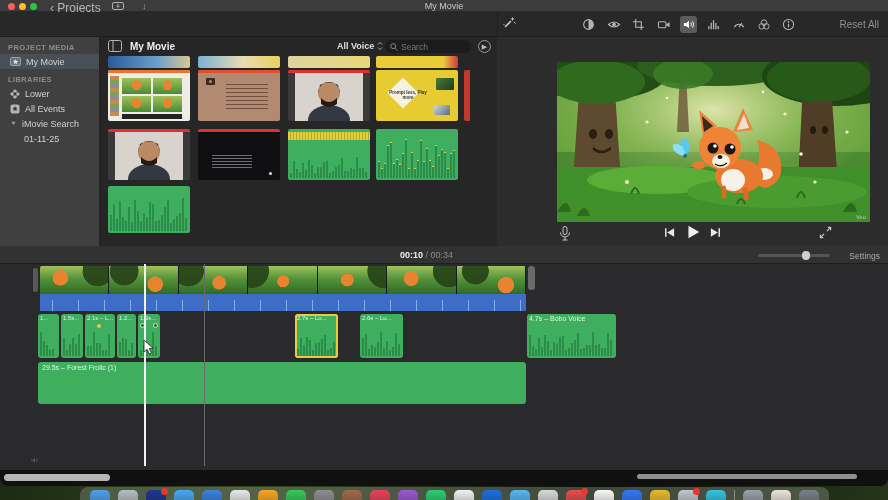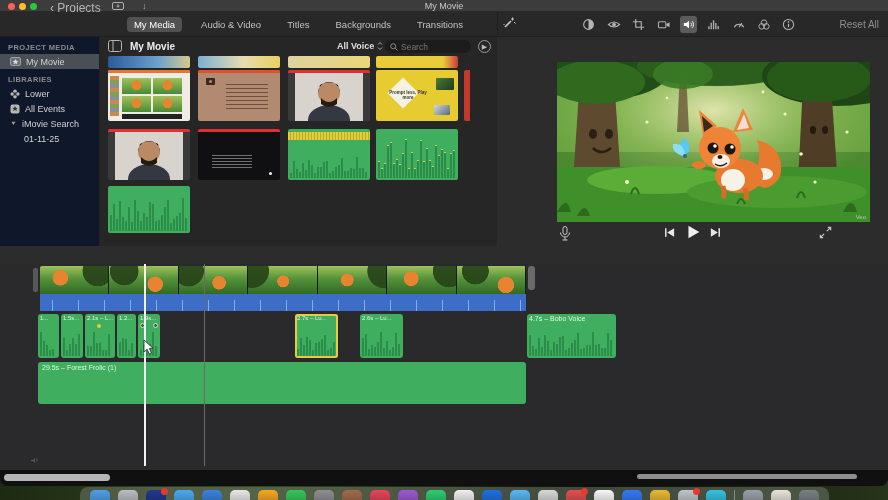--- a/index.html
+++ b/index.html
@@ -24,21 +24,21 @@
   .tab.sel { background:#515151; color:#fff; }
   .vdiv { position:absolute; top:12px; left:497px; width:1px; height:234px; background:#1e1e1e; }
 
   .adj-icons { position:absolute; left:580px; top:4px; display:flex; gap:8px; align-items:center; }
   .aicon { width:17px; height:17px; display:flex; align-items:center; justify-content:center; border-radius:3px; }
   .aicon.on { background:#5c5c5c; }
   .reset-all { position:absolute; right:9px; top:7px; font-size:10px; color:#8f8f8f; }
   .wand { position:absolute; left:502px; top:4px; }
 
   
-  .sidebar { position:absolute; left:0; top:37px; width:100px; height:209px; background:#0f172a; border-right:1px solid #232323; }
+  .sidebar { position:absolute; left:0; top:37px; width:100px; height:209px; background:#404040; border-right:1px solid #232323; }
   .sb-head { margin:6px 0 2px 8px; font-size:7.5px; letter-spacing:.4px; color:#8c8c8c; font-weight:bold; }
   .sb-row { height:15px; display:flex; align-items:center; gap:5px; padding-left:10px; font-size:9px; color:#d2d2d2; white-space:nowrap; }
   .sb-row.sel { background:#4a4f55; }
   .sb-row.indent { padding-left:24px; }
   .chev { color:#9a9a9a; font-size:7px; transform:scaleY(.8); }
 
   
   .browser { position:absolute; left:100px; top:37px; width:397px; height:209px; background:#262626; overflow:hidden; }
   .br-header { position:absolute; left:0; top:0; width:397px; height:20px; }
   .br-title { position:absolute; left:30px; top:4px; font-size:10px; font-weight:bold; color:#eee; }
@@ -167,27 +167,20 @@
         <svg width="12" height="10" viewBox="0 0 12 10">
             <rect x="0.5" y="1.5" width="11" height="7" rx="1.5" fill="none" stroke="#b0b0b0"></rect>
             <path d="M6 3 v3 M4.5 4.8 L6 6.3 L7.5 4.8" stroke="#b0b0b0" fill="none"></path>
           </svg>
       </span>
       <span class="tb-icon" style="left:142px;font-size:9px">↓</span>
       <div class="win-title">My Movie</div>
     </div>
 
     <div class="tabstrip">
-      <div class="tabs">
-        <span class="tab sel">My Media</span>
-        <span class="tab">Audio &amp; Video</span>
-        <span class="tab">Titles</span>
-        <span class="tab">Backgrounds</span>
-        <span class="tab">Transitions</span>
-      </div>
       <span class="wand">
         <svg width="14" height="14" viewBox="0 0 14 14">
             <path d="M3 11 L9 5" stroke="#c8c8c8" stroke-width="1.6"></path>
             <path d="M10.5 1.5 v3 M9 3 h3 M12 6 l1.5 1.5 M1.5 8 l1 1" stroke="#c8c8c8" stroke-width="1"></path>
           </svg>
       </span>
       <div class="adj-icons">
         <span class="aicon">
             <svg width="13" height="13" viewBox="0 0 14 14">
               <circle cx="7" cy="7" r="5.2" fill="none" stroke="#b5b5b5" stroke-width="1.2"></circle>
@@ -547,20 +540,31 @@
             </svg>
         </span>
         <span class="t-btn" style="left:322px">
           <svg width="13" height="13" viewBox="0 0 14 14">
               <path d="M8.5 5.5 L12.5 1.5 M9.5 1.5 h3 v3 M5.5 8.5 L1.5 12.5 M1.5 9.5 v3 h3" stroke="#c8c8c8" fill="none" stroke-width="1.3"></path>
             </svg>
         </span>
       </div>
     </div>
 
+    <div class="tlbar">
+      <span class="timecode">
+        <span class="cur">00:10</span>
+        <span class="sep">/</span>
+        <span class="tot">00:34</span>
+      </span>
+      <span class="zoom-slider">
+          <span class="knob"></span>
+        </span>
+      <span class="settings">Settings</span>
+    </div>
 
     <div class="timeline">
       <span class="strip-capL"></span>
       <div class="filmstrip">
           <div class="frame" style="background-image: radial-gradient(circle at 30% 42%, rgb(232, 131, 47) 0px, rgb(232, 131, 47) 15%, rgba(232, 131, 47, 0) 16%), radial-gradient(circle at 85% 18%, rgba(40, 70, 25, 0.95) 0px, rgba(40, 70, 25, 0.95) 24%, rgba(40, 70, 25, 0) 25%), linear-gradient(rgb(158, 194, 92) 0%, rgb(85, 146, 58) 45%, rgb(47, 107, 36) 100%);"></div>
           <div class="frame" style="background-image: radial-gradient(circle at 67% 65%, rgb(232, 131, 47) 0px, rgb(232, 131, 47) 15%, rgba(232, 131, 47, 0) 16%), radial-gradient(circle at 22% 18%, rgba(40, 70, 25, 0.95) 0px, rgba(40, 70, 25, 0.95) 24%, rgba(40, 70, 25, 0) 25%), linear-gradient(rgb(158, 194, 92) 0%, rgb(85, 146, 58) 45%, rgb(47, 107, 36) 100%);"></div>
           <div class="frame" style="background-image: radial-gradient(circle at 59% 60%, rgb(232, 131, 47) 0px, rgb(232, 131, 47) 15%, rgba(232, 131, 47, 0) 16%), radial-gradient(circle at 14% 18%, rgba(40, 70, 25, 0.95) 0px, rgba(40, 70, 25, 0.95) 24%, rgba(40, 70, 25, 0) 25%), linear-gradient(rgb(158, 194, 92) 0%, rgb(85, 146, 58) 45%, rgb(47, 107, 36) 100%);"></div>
           <div class="frame" style="background-image: radial-gradient(circle at 51% 55%, rgb(232, 131, 47) 0px, rgb(232, 131, 47) 15%, rgba(232, 131, 47, 0) 16%), radial-gradient(circle at 6% 18%, rgba(40, 70, 25, 0.95) 0px, rgba(40, 70, 25, 0.95) 24%, rgba(40, 70, 25, 0) 25%), linear-gradient(rgb(158, 194, 92) 0%, rgb(85, 146, 58) 45%, rgb(47, 107, 36) 100%);"></div>
           <div class="frame" style="background-image: radial-gradient(circle at 43% 50%, rgb(232, 131, 47) 0px, rgb(232, 131, 47) 15%, rgba(232, 131, 47, 0) 16%), radial-gradient(circle at 98% 18%, rgba(40, 70, 25, 0.95) 0px, rgba(40, 70, 25, 0.95) 24%, rgba(40, 70, 25, 0) 25%), linear-gradient(rgb(158, 194, 92) 0%, rgb(85, 146, 58) 45%, rgb(47, 107, 36) 100%);"></div>
           <div class="frame" style="background-image: radial-gradient(circle at 35% 45%, rgb(232, 131, 47) 0px, rgb(232, 131, 47) 15%, rgba(232, 131, 47, 0) 16%), radial-gradient(circle at 90% 18%, rgba(40, 70, 25, 0.95) 0px, rgba(40, 70, 25, 0.95) 24%, rgba(40, 70, 25, 0) 25%), linear-gradient(rgb(158, 194, 92) 0%, rgb(85, 146, 58) 45%, rgb(47, 107, 36) 100%);"></div>

